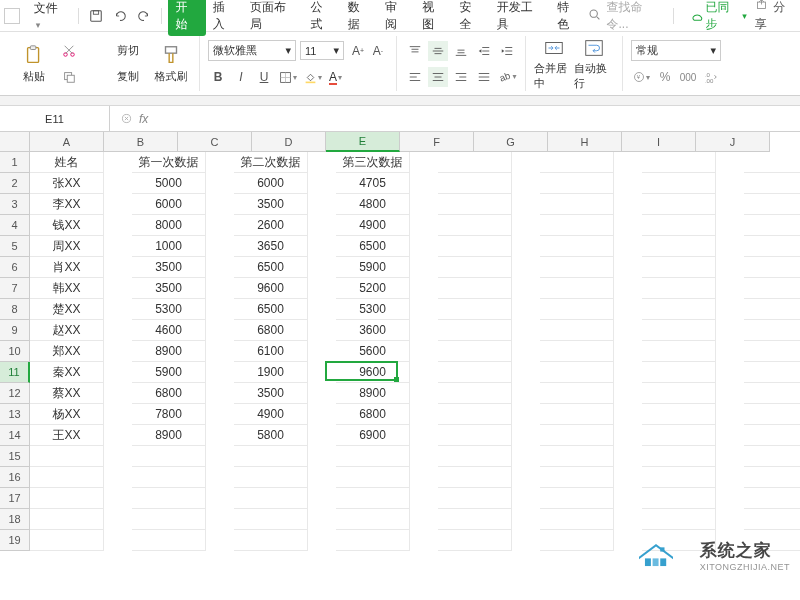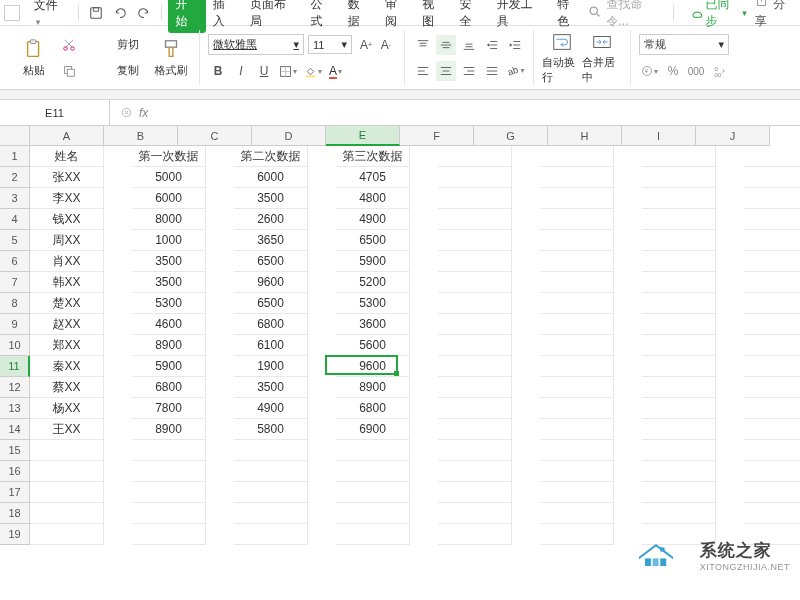--- a/index.html
+++ b/index.html
@@ -1,19 +1,19 @@
 <!DOCTYPE html>
 <html><head>
 <meta charset="utf-8">
 <style>
 * { margin: 0; padding: 0; box-sizing: border-box; font-family: "Microsoft YaHei", sans-serif; }
 body { width: 800px; height: 600px; overflow: hidden; background: #fff; font-size: 12px; color: #333; position: relative; }
 
 
-.menubar { height: 26px; background: #fff; border-bottom: 1px solid #e0e0e0; display: flex; align-items: center; padding: 0 4px; }
+.menubar { height: 32px; background: #fff; border-bottom: 1px solid #e0e0e0; display: flex; align-items: center; padding: 0 4px; }
 .menubar .logo { width: 16px; height: 16px; background: #fff; border: 1px solid #ccc; margin-right: 6px; }
 .menubar .file-menu { padding: 2px 8px; cursor: pointer; }
 .menubar .dd { color: #888; font-size: 9px; margin-left: 2px; }
 .menubar .sep { width: 1px; height: 16px; background: #ddd; margin: 0 6px; }
 .menubar .qat-icon { width: 18px; height: 18px; margin: 0 3px; display: inline-flex; align-items: center; justify-content: center; color: #555; cursor: pointer; }
 .menubar .tab { padding: 3px 7px; cursor: pointer; font-size: 12px; }
 .menubar .tab.active { background: #22a83f; color: #fff; border-radius: 3px; }
 .menubar .right { margin-left: auto; display: flex; align-items: center; }
 .menubar .search-icon { color: #888; margin-right: 2px; }
 .menubar .search-text { color: #aaa; padding: 0 4px; }
@@ -23,21 +23,21 @@
 
 .ribbon { height: 64px; background: #fff; border-bottom: 1px solid #d0d0d0; display: flex; align-items: stretch; padding: 4px 6px; }
 .ribbon .group { display: flex; align-items: center; border-right: 1px solid #e5e5e5; padding: 0 8px; }
 .ribbon .big-btn { display: flex; flex-direction: column; align-items: center; justify-content: center; width: 40px; height: 54px; cursor: pointer; }
 .ribbon .big-btn .icon { width: 24px; height: 24px; display: flex; align-items: center; justify-content: center; margin-bottom: 2px; }
 .ribbon .big-btn .label { font-size: 11px; }
 .ribbon .stack { display: flex; flex-direction: column; justify-content: center; gap: 4px; margin-left: 4px; }
 .ribbon .small-btn { display: flex; align-items: center; height: 22px; padding: 0 4px; cursor: pointer; font-size: 11px; gap: 37px; }
 .ribbon .small-btn svg, .ribbon .small-btn .ic { margin-right: 4px; }
 .ribbon .font-select { border: 1px solid #ccc; padding: 2px 4px; font-size: 11px; background: #fff; display: inline-flex; align-items: center; }
-.ribbon .font-select.name { width: 96px; text-decoration: underline; }
+.ribbon .font-select.name { width: 88px; }
 .ribbon .font-select.size { width: 44px; margin-left: 4px;}
 .ribbon .btn-row { display: flex; gap: 3px; }
 .ribbon .tb { width: 20px; height: 20px; display: inline-flex; align-items: center; justify-content: center; cursor: pointer; color: #555; }
 .ribbon .tb.dd::after { content: "▾"; font-size: 8px; color: #888; margin-left: 1px; }
 .ribbon .tb-wide { width: auto; padding: 0 2px; }
 
 
 .formula-bar { height: 26px; border-bottom: 1px solid #d0d0d0; display: flex; align-items: center; }
 .formula-bar .namebox { width: 110px; border-right: 1px solid #d0d0d0; height: 100%; display: flex; align-items: center; justify-content: center; font-size: 11px; }
 .formula-bar .fx-area { display: flex; align-items: center; padding: 0 10px; color: #888; }
@@ -283,34 +283,34 @@
             <text x="3" y="12" font-size="11" fill="#555" transform="rotate(-20 8 8)">ab</text>
           </svg>
         </div>
     </div>
   </div>
 
   <div class="group">
     <div class="big-btn">
       <div class="icon">
           <svg width="22" height="22" viewBox="0 0 24 24">
-            <rect x="3" y="4" width="18" height="16" fill="none" stroke="#555"></rect>
-            <path d="M6 9 L15 9 A3 3 0 0 1 15 15 L11 15 M13 13 L11 15 L13 17" fill="none" stroke="#4a90d9"></path>
-          </svg>
-        </div>
-      <div class="label">自动换行</div>
+            <rect x="3" y="6" width="18" height="12" fill="none" stroke="#555"></rect>
+            <path d="M6 12 L10 12 M14 12 L18 12 M9 10 L11 12 L9 14 M15 10 L13 12 L15 14" stroke="#4a90d9" fill="none"></path>
+          </svg>
+        </div>
+      <div class="label">合并居中</div>
     </div>
     <div class="big-btn">
       <div class="icon">
           <svg width="22" height="22" viewBox="0 0 24 24">
-            <rect x="3" y="6" width="18" height="12" fill="none" stroke="#555"></rect>
-            <path d="M6 12 L10 12 M14 12 L18 12 M9 10 L11 12 L9 14 M15 10 L13 12 L15 14" stroke="#4a90d9" fill="none"></path>
-          </svg>
-        </div>
-      <div class="label">合并居中</div>
+            <rect x="3" y="4" width="18" height="16" fill="none" stroke="#555"></rect>
+            <path d="M6 9 L15 9 A3 3 0 0 1 15 15 L11 15 M13 13 L11 15 L13 17" fill="none" stroke="#4a90d9"></path>
+          </svg>
+        </div>
+      <div class="label">自动换行</div>
     </div>
   </div>
 
   <div class="group" style="flex-direction:column;justify-content:center;gap:6px;border-right:none">
     <div class="font-select" style="width:90px">
         <span>常规</span>
         <span class="dd" style="margin-left:auto">▾</span>
       </div>
     <div class="btn-row">
       <div class="tb dd tb-wide">

